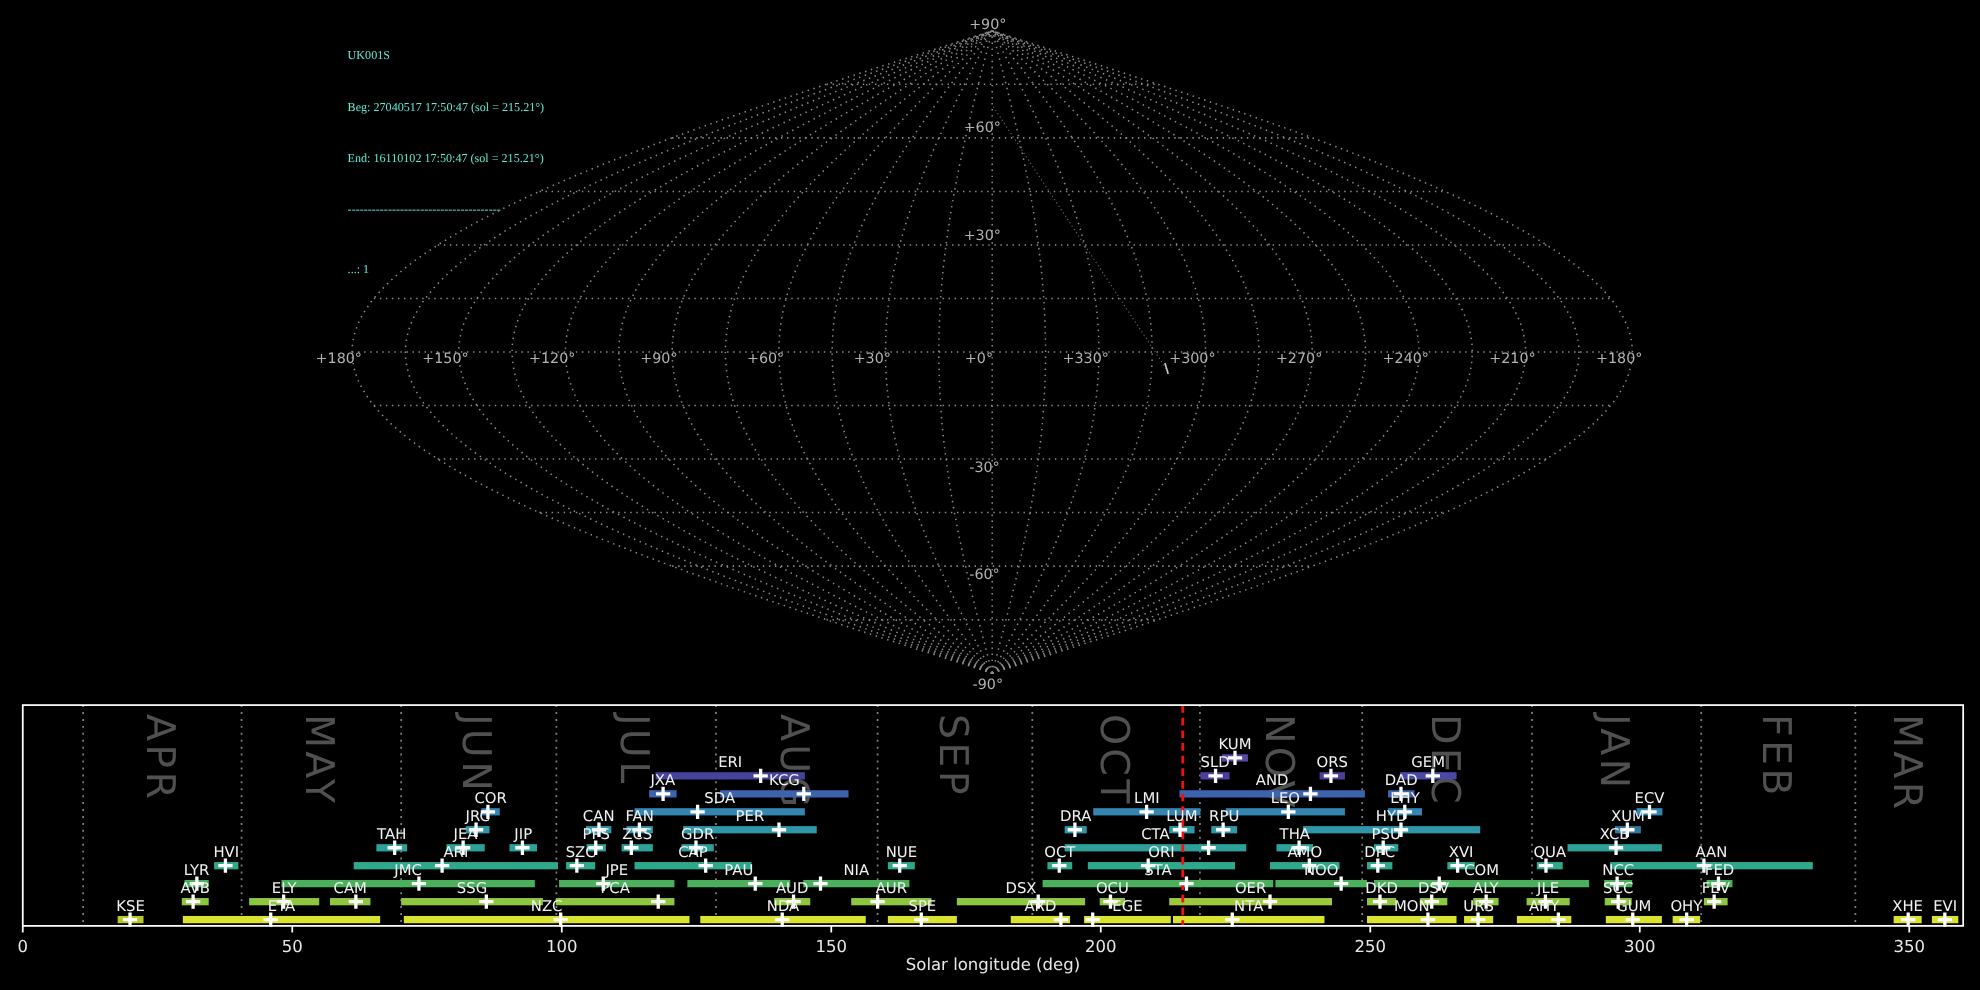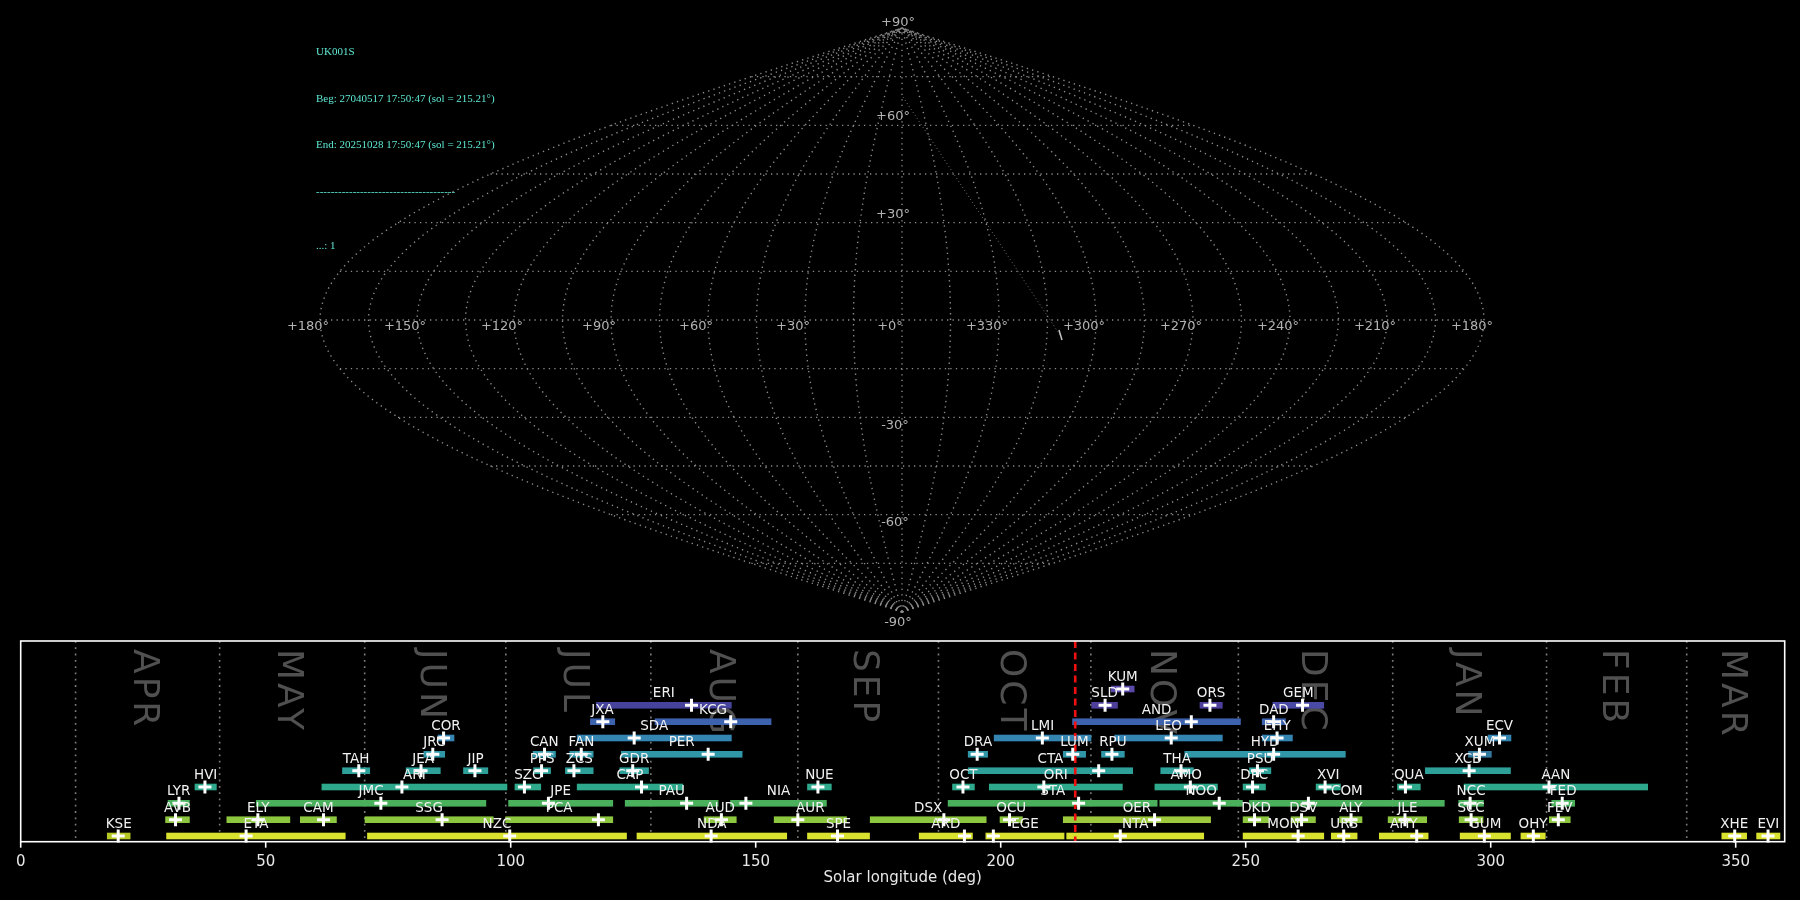--- a/index.html
+++ b/index.html
@@ -11,21 +11,21 @@
   .hdr .count-line{margin-top:8px;}
   svg{position:absolute;left:0;top:0;}
 </style>
 </head>
 <body>
 
 <div class="screen">
   <div class="hdr">
     <div>UK001S</div>
     <div>Beg: 27040517 17:50:47 (sol = 215.21°)</div>
-    <div>End: 20251028 17:50:47 (sol = 215.21°)</div>
+    <div>End: 16110102 17:50:47 (sol = 215.21°)</div>
     <div>--------------------------------------</div>
     <div class="count-line">...: 1</div>
   </div>
   <svg id="plot" width="1800" height="900" viewBox="0 0 1800 900">
       <g stroke="#8c8c8c" fill="none" stroke-width="1.4" stroke-dasharray="1.3 4.2">
         <polyline points="902.0,612.0 881.7,605.5 861.4,599.0 841.2,592.5 821.0,586.0 800.9,579.6 781.0,573.1 761.2,566.6 741.6,560.1 722.2,553.6 702.9,547.1 684.0,540.6 665.3,534.1 646.9,527.6 628.8,521.2 611.0,514.7 593.6,508.2 576.5,501.7 559.9,495.2 543.7,488.7 527.9,482.2 512.6,475.7 497.7,469.2 483.3,462.8 469.5,456.3 456.2,449.8 443.4,443.3 431.2,436.8 419.5,430.3 408.4,423.8 398.0,417.3 388.1,410.8 378.9,404.4 370.3,397.9 362.4,391.4 355.1,384.9 348.5,378.4 342.5,371.9 337.3,365.4 332.7,358.9 328.8,352.4 325.7,346.0 323.2,339.5 321.4,333.0 320.4,326.5 320.0,320.0 320.4,313.5 321.4,307.0 323.2,300.5 325.7,294.0 328.8,287.6 332.7,281.1 337.3,274.6 342.5,268.1 348.5,261.6 355.1,255.1 362.4,248.6 370.3,242.1 378.9,235.6 388.1,229.2 398.0,222.7 408.4,216.2 419.5,209.7 431.2,203.2 443.4,196.7 456.2,190.2 469.5,183.7 483.3,177.2 497.7,170.8 512.6,164.3 527.9,157.8 543.7,151.3 559.9,144.8 576.5,138.3 593.6,131.8 611.0,125.3 628.8,118.8 646.9,112.4 665.3,105.9 684.0,99.4 702.9,92.9 722.2,86.4 741.6,79.9 761.2,73.4 781.0,66.9 800.9,60.4 821.0,54.0 841.2,47.5 861.4,41.0 881.7,34.5 902.0,28.0 "></polyline>
         <polyline points="902.0,612.0 883.4,605.5 864.8,599.0 846.2,592.5 827.8,586.0 809.4,579.6 791.1,573.1 772.9,566.6 754.9,560.1 737.1,553.6 719.5,547.1 702.1,540.6 685.0,534.1 668.1,527.6 651.5,521.2 635.3,514.7 619.3,508.2 603.7,501.7 588.4,495.2 573.5,488.7 559.1,482.2 545.0,475.7 531.4,469.2 518.2,462.8 505.5,456.3 493.3,449.8 481.6,443.3 470.4,436.8 459.7,430.3 449.6,423.8 440.0,417.3 430.9,410.8 422.5,404.4 414.6,397.9 407.3,391.4 400.7,384.9 394.6,378.4 389.2,371.9 384.3,365.4 380.2,358.9 376.6,352.4 373.7,346.0 371.4,339.5 369.8,333.0 368.8,326.5 368.5,320.0 368.8,313.5 369.8,307.0 371.4,300.5 373.7,294.0 376.6,287.6 380.2,281.1 384.3,274.6 389.2,268.1 394.6,261.6 400.7,255.1 407.3,248.6 414.6,242.1 422.5,235.6 430.9,229.2 440.0,222.7 449.6,216.2 459.7,209.7 470.4,203.2 481.6,196.7 493.3,190.2 505.5,183.7 518.2,177.2 531.4,170.8 545.0,164.3 559.1,157.8 573.5,151.3 588.4,144.8 603.7,138.3 619.3,131.8 635.3,125.3 651.5,118.8 668.1,112.4 685.0,105.9 702.1,99.4 719.5,92.9 737.1,86.4 754.9,79.9 772.9,73.4 791.1,66.9 809.4,60.4 827.8,54.0 846.2,47.5 864.8,41.0 883.4,34.5 902.0,28.0 "></polyline>
         <polyline points="902.0,612.0 885.1,605.5 868.2,599.0 851.3,592.5 834.5,586.0 817.8,579.6 801.2,573.1 784.7,566.6 768.3,560.1 752.1,553.6 736.1,547.1 720.3,540.6 704.7,534.1 689.4,527.6 674.3,521.2 659.5,514.7 645.0,508.2 630.8,501.7 616.9,495.2 603.4,488.7 590.2,482.2 577.5,475.7 565.1,469.2 553.1,462.8 541.6,456.3 530.5,449.8 519.8,443.3 509.6,436.8 499.9,430.3 490.7,423.8 482.0,417.3 473.8,410.8 466.1,404.4 458.9,397.9 452.3,391.4 446.2,384.9 440.7,378.4 435.8,371.9 431.4,365.4 427.6,358.9 424.4,352.4 421.7,346.0 419.7,339.5 418.2,333.0 417.3,326.5 417.0,320.0 417.3,313.5 418.2,307.0 419.7,300.5 421.7,294.0 424.4,287.6 427.6,281.1 431.4,274.6 435.8,268.1 440.7,261.6 446.2,255.1 452.3,248.6 458.9,242.1 466.1,235.6 473.8,229.2 482.0,222.7 490.7,216.2 499.9,209.7 509.6,203.2 519.8,196.7 530.5,190.2 541.6,183.7 553.1,177.2 565.1,170.8 577.5,164.3 590.2,157.8 603.4,151.3 616.9,144.8 630.8,138.3 645.0,131.8 659.5,125.3 674.3,118.8 689.4,112.4 704.7,105.9 720.3,99.4 736.1,92.9 752.1,86.4 768.3,79.9 784.7,73.4 801.2,66.9 817.8,60.4 834.5,54.0 851.3,47.5 868.2,41.0 885.1,34.5 902.0,28.0 "></polyline>
         <polyline points="902.0,612.0 886.8,605.5 871.6,599.0 856.4,592.5 841.3,586.0 826.2,579.6 811.2,573.1 796.4,566.6 781.7,560.1 767.1,553.6 752.7,547.1 738.5,540.6 724.5,534.1 710.7,527.6 697.1,521.2 683.8,514.7 670.7,508.2 657.9,501.7 645.4,495.2 633.3,488.7 621.4,482.2 609.9,475.7 598.8,469.2 588.0,462.8 577.6,456.3 567.6,449.8 558.0,443.3 548.9,436.8 540.1,430.3 531.8,423.8 524.0,417.3 516.6,410.8 509.7,404.4 503.2,397.9 497.3,391.4 491.8,384.9 486.9,378.4 482.4,371.9 478.5,365.4 475.0,358.9 472.1,352.4 469.7,346.0 467.9,339.5 466.6,333.0 465.8,326.5 465.5,320.0 465.8,313.5 466.6,307.0 467.9,300.5 469.7,294.0 472.1,287.6 475.0,281.1 478.5,274.6 482.4,268.1 486.9,261.6 491.8,255.1 497.3,248.6 503.2,242.1 509.7,235.6 516.6,229.2 524.0,222.7 531.8,216.2 540.1,209.7 548.9,203.2 558.0,196.7 567.6,190.2 577.6,183.7 588.0,177.2 598.8,170.8 609.9,164.3 621.4,157.8 633.3,151.3 645.4,144.8 657.9,138.3 670.7,131.8 683.8,125.3 697.1,118.8 710.7,112.4 724.5,105.9 738.5,99.4 752.7,92.9 767.1,86.4 781.7,79.9 796.4,73.4 811.2,66.9 826.2,60.4 841.3,54.0 856.4,47.5 871.6,41.0 886.8,34.5 902.0,28.0 "></polyline>
         <polyline points="902.0,612.0 888.5,605.5 874.9,599.0 861.4,592.5 848.0,586.0 834.6,579.6 821.3,573.1 808.1,566.6 795.1,560.1 782.1,553.6 769.3,547.1 756.7,540.6 744.2,534.1 731.9,527.6 719.8,521.2 708.0,514.7 696.4,508.2 685.0,501.7 673.9,495.2 663.1,488.7 652.6,482.2 642.4,475.7 632.5,469.2 622.9,462.8 613.7,456.3 604.8,449.8 596.3,443.3 588.1,436.8 580.3,430.3 573.0,423.8 566.0,417.3 559.4,410.8 553.3,404.4 547.5,397.9 542.3,391.4 537.4,384.9 533.0,378.4 529.0,371.9 525.5,365.4 522.5,358.9 519.9,352.4 517.8,346.0 516.1,339.5 514.9,333.0 514.2,326.5 514.0,320.0 514.2,313.5 514.9,307.0 516.1,300.5 517.8,294.0 519.9,287.6 522.5,281.1 525.5,274.6 529.0,268.1 533.0,261.6 537.4,255.1 542.3,248.6 547.5,242.1 553.3,235.6 559.4,229.2 566.0,222.7 573.0,216.2 580.3,209.7 588.1,203.2 596.3,196.7 604.8,190.2 613.7,183.7 622.9,177.2 632.5,170.8 642.4,164.3 652.6,157.8 663.1,151.3 673.9,144.8 685.0,138.3 696.4,131.8 708.0,125.3 719.8,118.8 731.9,112.4 744.2,105.9 756.7,99.4 769.3,92.9 782.1,86.4 795.1,79.9 808.1,73.4 821.3,66.9 834.6,60.4 848.0,54.0 861.4,47.5 874.9,41.0 888.5,34.5 902.0,28.0 "></polyline>

